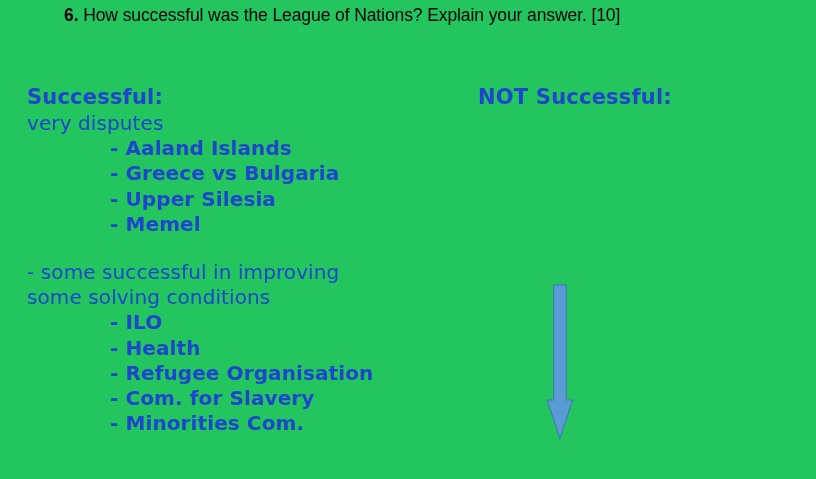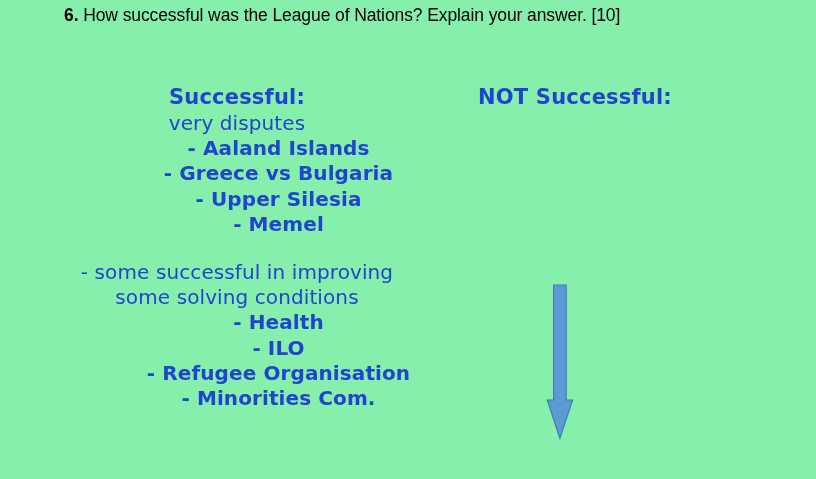--- a/index.html
+++ b/index.html
@@ -8,21 +8,21 @@
     padding: 0;
     background: #ffffff;
   }
   body {
     font-family: "Liberation Sans", sans-serif;
   }
   #slide {
     position: relative;
     width: 816px;
     height: 479px;
-    background: #86efac;
+    background: #22c55e;
     overflow: hidden;
   }
 
   
   .question-line {
     position: absolute;
     left: 64px;
     top: 3px;
     width: 740px;
     font-family: "Liberation Sans", sans-serif;
@@ -41,21 +41,21 @@
 
   
   .note-col {
     position: absolute;
     color: #1F45CF;
     font-family: "DejaVu Sans", sans-serif;
     font-size: 20px;
     line-height: 25px;
     white-space: nowrap;
   }
-  .note-col.left  { left: 27px; top: 84px; width: 420px; text-align: center; }
+  .note-col.left  { left: 27px; top: 84px; width: 420px; }
   .note-col.right { left: 478px; top: 84px; width: 340px; }
 
   .note-heading {
     font-size: 21px;
     font-weight: bold;
     line-height: 27px;
     letter-spacing: 0.2px;
   }
   .note-line {
     font-size: 20px;
@@ -99,23 +99,24 @@
     <div class="note-heading">Successful:</div>
 
     <div class="note-line">very disputes</div>
     <div class="note-line indent">- Aaland Islands</div>
     <div class="note-line indent">- Greece vs Bulgaria</div>
     <div class="note-line indent">- Upper Silesia</div>
     <div class="note-line indent">- Memel</div>
     <div class="note-gap"></div>
     <div class="note-line">- some successful in improving</div>
     <div class="note-line">some solving conditions</div>
+    <div class="note-line indent">- ILO</div>
     <div class="note-line indent">- Health</div>
-    <div class="note-line indent">- ILO</div>
     <div class="note-line indent">- Refugee Organisation</div>
+    <div class="note-line indent">- Com. for Slavery</div>
     <div class="note-line indent">- Minorities Com.</div>
   </div>
 
   <div class="note-col right">
     <div class="note-heading">NOT Successful:</div>
   </div>
 
   <div class="arrow-shape">
     <svg viewBox="0 0 30 158" xmlns="http://www.w3.org/2000/svg" aria-hidden="true">
       <polygon points="8.6,2 21.2,2 21.2,117 27.6,117 14.9,155.5 2.2,117 8.6,117" fill="#5B9BD5" stroke="#3E7CB1" stroke-width="1.1" stroke-linejoin="miter"></polygon>

